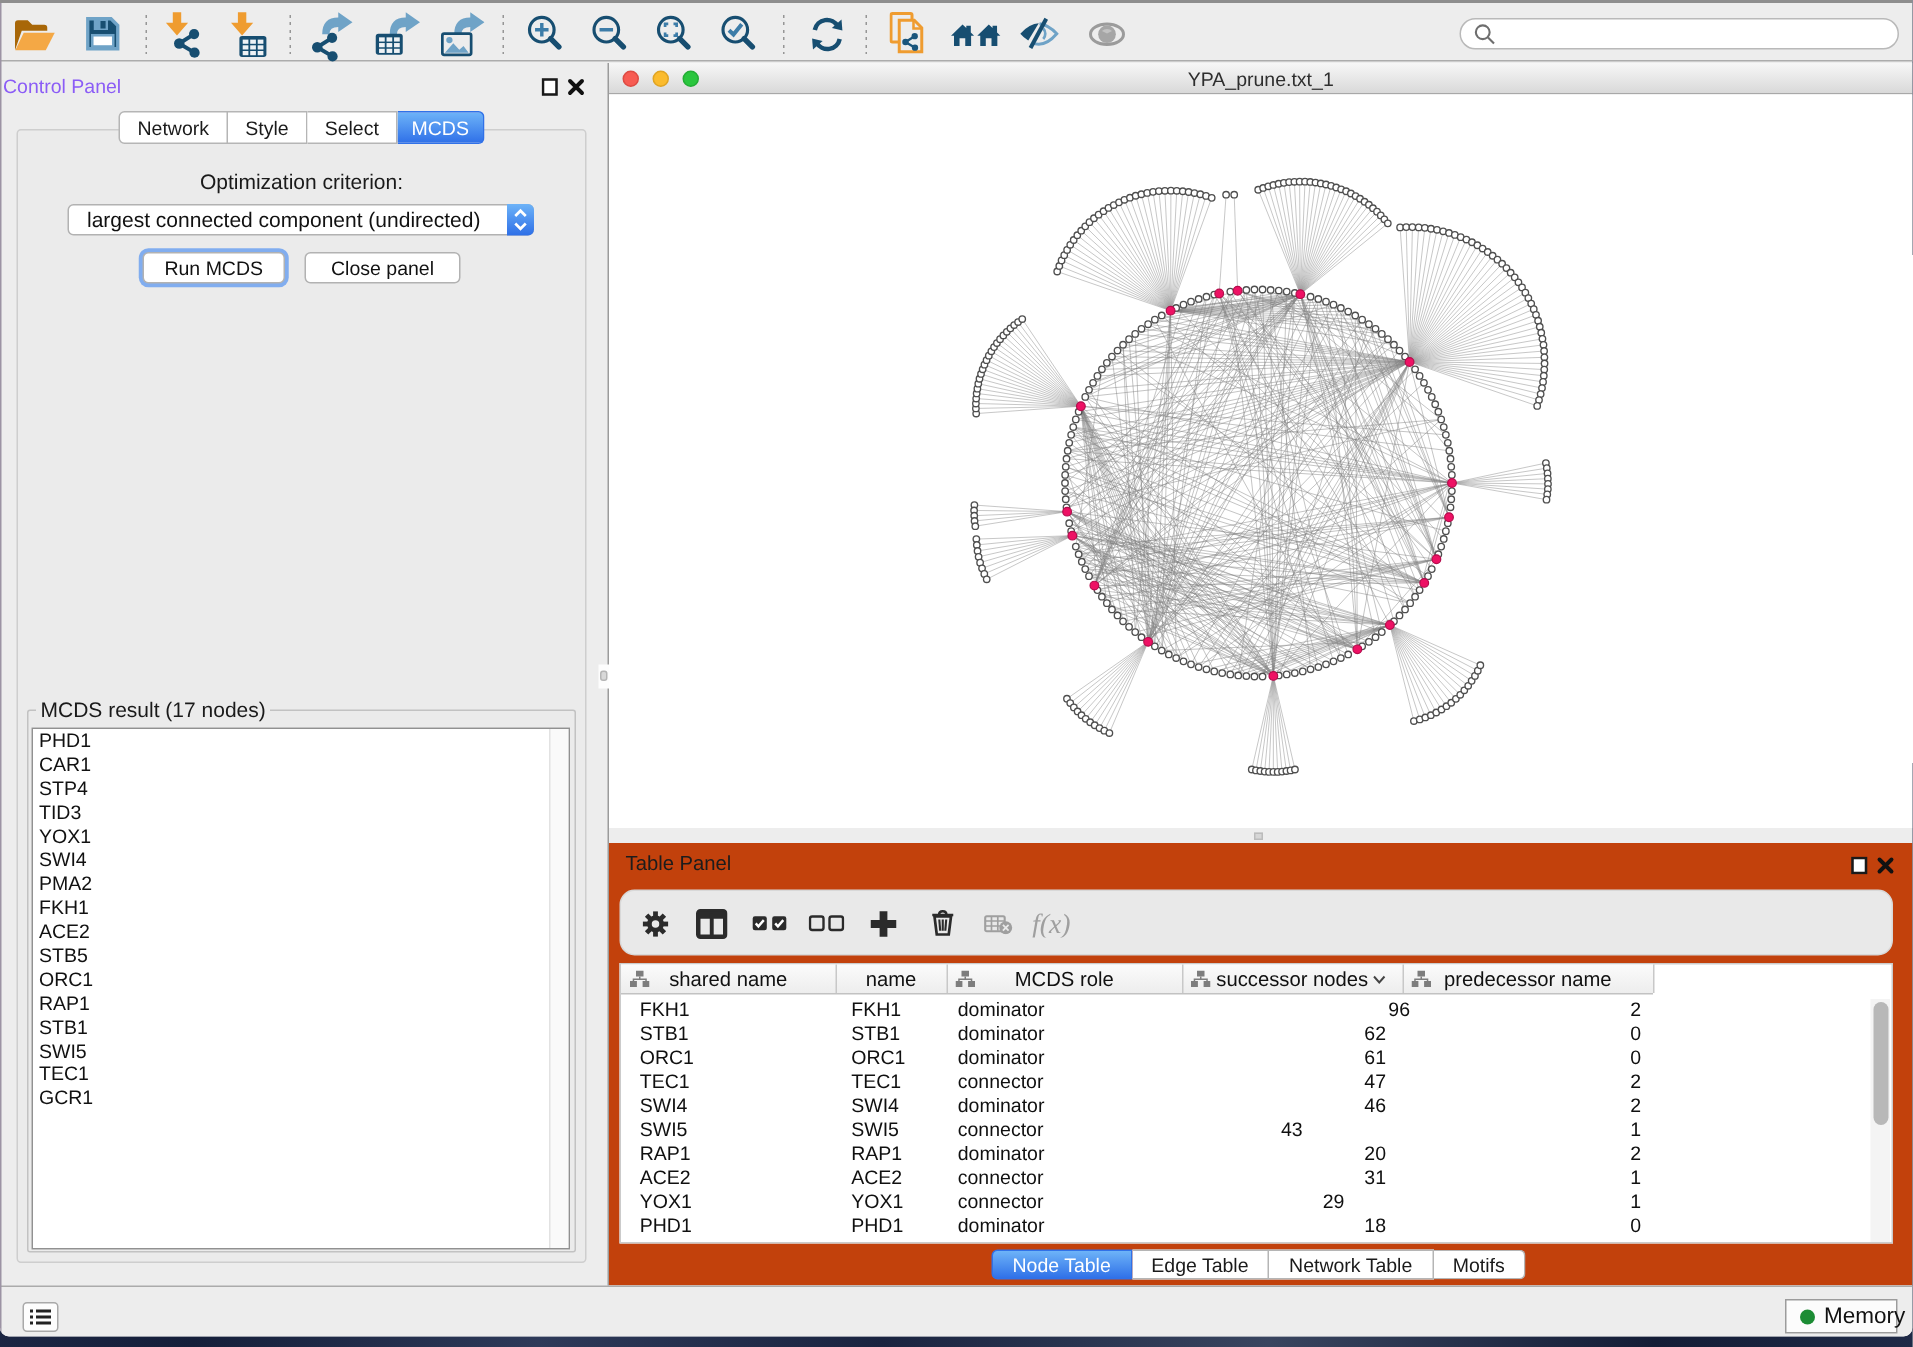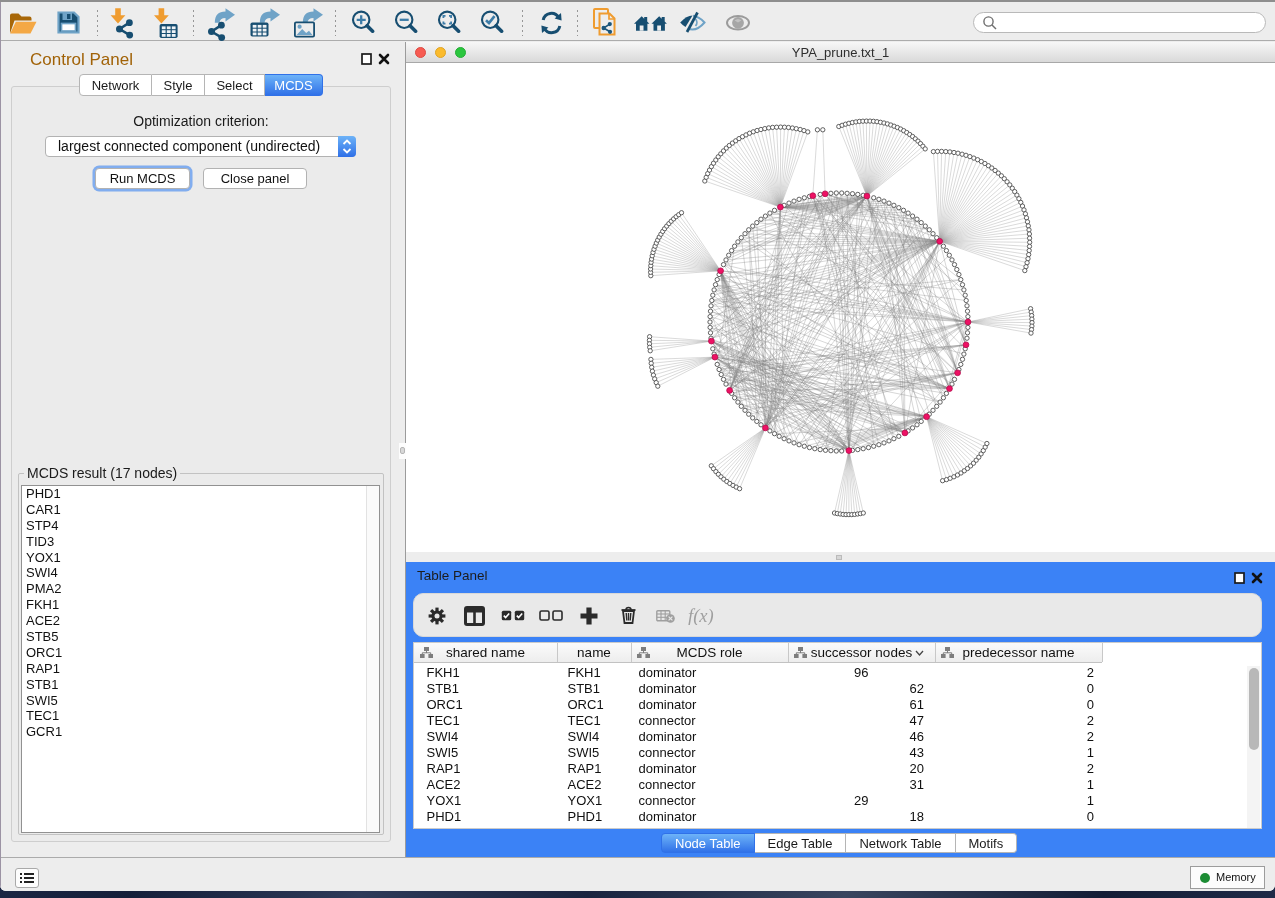--- a/index.html
+++ b/index.html
@@ -6,21 +6,21 @@
 #wall{position:absolute;left:0;top:0;width:1275px;height:898px;
  background:linear-gradient(100deg,#232e4e 0%,#151f3a 20%,#2e3a59 36%,#1a2440 52%,#39455f 70%,#141d36 88%,#1f2a47 100%)}
 #app{position:absolute;left:0;top:0;width:1275px;height:891px;background:#ededed;overflow:hidden;border-radius:0 0 6px 6px}
 #topline{position:absolute;left:0;top:0;width:1275px;height:2px;background:#8e8e8e}
 #toolbar{position:absolute;left:0;top:2px;width:1275px;height:39px;background:#ededed;border-bottom:1px solid #acacac}
 .sep{position:absolute;top:8px;height:26px;width:1px;
  background-image:repeating-linear-gradient(to bottom,#969696 0 2px,transparent 2px 5px)}
 #search{position:absolute;left:973px;top:10px;width:293px;height:21px;background:#fff;border:1px solid #b9b9b9;border-radius:11px}
 .ticon{position:absolute;top:7px}
 #lpanel{position:absolute;left:0;top:42px;width:405px;height:815px;background:#ededed}
-#cptitle{position:absolute;left:30px;top:8px;font-size:17px;color:#a16207}
+#cptitle{position:absolute;left:2px;top:8px;font-size:13px;color:#8b5cf6}
 .wicons{position:absolute;top:9px;width:30px;height:12px}
 #cpicons{left:361px}
 #tabrow{position:absolute;left:79px;top:32px;height:22px;display:flex;z-index:3}
 .tab{height:22px;border:1px solid #b5b5b5;border-left:none;background:#fff;font-size:13px;color:#1a1a1a;
  display:flex;align-items:center;justify-content:center;padding:0;box-sizing:border-box}
 .tab.first{border-left:1px solid #b5b5b5;border-radius:4px 0 0 4px}
 .tab.last{border-radius:0 4px 4px 0}
 .tab.sel{background:linear-gradient(#6db3f8,#3071e8);color:#fff;border-color:#3071e8}
 #tabpane{position:absolute;left:11px;top:44px;width:380px;height:756px;background:#ebebeb;border:1px solid #cecece;border-radius:3px}
 #optlabel{position:absolute;left:11px;top:71px;width:380px;text-align:center;font-size:14px;color:#1a1a1a}
@@ -39,21 +39,21 @@
 #mlist div{height:15.9px;line-height:15.9px;padding-left:4px;font-size:13px}
 #mlist #msb{position:absolute;right:0;top:0;width:13px;height:346px;background:#fafafa;border-left:1px solid #e2e2e2;padding:0}
 #vsplit{position:absolute;left:405px;top:42px;width:1px;height:815px;background:#9b9b9b;z-index:5}
 #netbar{position:absolute;left:406px;top:42px;width:869px;height:21px;
  background:linear-gradient(#f7f7f7,#d9d9d9);border-bottom:1px solid #a8a8a8}
 #nettitle{position:absolute;left:0;top:3px;width:100%;text-align:center;font-size:13px;color:#2e2e2e}
 .tl{position:absolute;top:5px;width:11px;height:11px;border-radius:50%}
 #netcanvas{position:absolute;left:406px;top:63px;width:869px;height:489px;background:#fff}
 #hsplit{position:absolute;left:406px;top:552px;width:869px;height:10px;background:#ededed}
 #hgrab{position:absolute;left:836px;top:555px;width:6px;height:5px;background:#d6d6d6;border:1px solid #bbb}
-#tpanel{position:absolute;left:406px;top:562px;width:869px;height:295px;background:#3b82f6}
+#tpanel{position:absolute;left:406px;top:562px;width:869px;height:295px;background:#c2410c}
 #tptitle{position:absolute;left:11px;top:6px;font-size:13.5px;color:#1c1c1c}
 #tpicons{left:828px}
 #tptools{position:absolute;left:7px;top:31px;width:849px;height:44px;background:#e9e9e9;border:1px solid #d8d8d8;border-radius:10px}
 #ttable{position:absolute;left:7px;top:80px;width:849px;height:187px;background:#fff;border:1px solid #cbcbcb}
 #thead{position:absolute;left:0;top:0;width:688px;height:20px;background:linear-gradient(#fbfbfb,#ededed);border-bottom:1px solid #c2c2c2}
 .th{position:absolute;top:0;height:19px;display:flex;align-items:center;justify-content:center;font-size:13.5px;color:#111}
 .th .cicon{width:13px;height:11px;position:absolute;left:6px;top:4px}
 .thb{position:absolute;top:0;width:1px;height:19px;background:#c8c8c8}
 .trow{position:absolute;left:0;height:16px;font-size:13px;color:#101010}
 .trow span{position:absolute;top:1px}
@@ -61,21 +61,21 @@
 #tsb div{position:absolute;left:1.5px;top:2px;width:10px;height:82px;background:#b8b8b8;border-radius:5px}
 #btabs{position:absolute;left:255px;top:271px;height:20px;display:flex}
 .btab{height:20px;border:1px solid #b5b5b5;border-left:none;background:#fff;font-size:13px;color:#1a1a1a;
  display:flex;align-items:center;justify-content:center;padding:0 13px}
 .btab.first{border-left:1px solid #b5b5b5;border-radius:4px 0 0 4px}
 .btab.last{border-radius:0 4px 4px 0}
 .btab.sel{background:linear-gradient(#6db3f8,#3071e8);color:#fff;border-color:#3071e8}
 #statusbar{position:absolute;left:0;top:857px;width:1275px;height:34px;background:#ededed;border-top:1px solid #ababab}
 #listbtn{position:absolute;left:15px;top:10px;width:24px;height:20px;background:#fdfdfd;border:1px solid #a9a9a9;border-radius:3px}
 #membtn{position:absolute;left:1190px;top:8px;width:75px;height:23px;background:#fcfcfc;border:1px solid #9c9c9c;
- font-size:11px;color:#111;line-height:21px}
+ font-size:15px;color:#111;line-height:21px}
 #membtn i{position:absolute;left:9px;top:6px;width:10px;height:10px;border-radius:50%;background:#1c8c34;font-style:normal}
 #membtn b{position:absolute;left:25px;font-weight:normal}
 </style></head>
 <body>
 <div id="wall"></div>
 <div id="app">
 <div id="topline"></div>
 <div style="position:absolute;left:0;top:2px;width:1px;height:888px;background:#9c93a4;z-index:9"></div>
 <div id="toolbar">
       <svg class="ticon" style="left:9px;top:9px;" width="28" height="34" viewBox="0 0 28 34">
@@ -769,21 +769,21 @@
 <div class="thb" style="left:143px"></div>
           <div class="thb" style="left:217px"></div>
           <div class="thb" style="left:374px"></div>
           <div class="thb" style="left:521px"></div>
           <div class="thb" style="left:688px"></div>
         </div>
     <div class="trow" style="top:21px;width:847px">
 <span style="left:12.5px">FKH1</span>
           <span style="left:153.5px">FKH1</span>
           <span style="left:224.5px">dominator</span>
-<span style="left:440px;width:70px;text-align:left">96</span>
+<span style="left:456px;width:70px;text-align:right">96</span>
           <span style="left:600px;width:80px;text-align:right">2</span>
         </div>
         <div class="trow" style="top:37px;width:847px">
 <span style="left:12.5px">STB1</span>
           <span style="left:153.5px">STB1</span>
           <span style="left:224.5px">dominator</span>
 <span style="left:440px;width:70px;text-align:right">62</span>
           <span style="left:600px;width:80px;text-align:right">0</span>
         </div>
         <div class="trow" style="top:53px;width:847px">
@@ -804,42 +804,42 @@
 <span style="left:12.5px">SWI4</span>
           <span style="left:153.5px">SWI4</span>
           <span style="left:224.5px">dominator</span>
 <span style="left:440px;width:70px;text-align:right">46</span>
           <span style="left:600px;width:80px;text-align:right">2</span>
         </div>
         <div class="trow" style="top:101px;width:847px">
 <span style="left:12.5px">SWI5</span>
           <span style="left:153.5px">SWI5</span>
           <span style="left:224.5px">connector</span>
-<span style="left:440px;width:70px;text-align:right">43</span>
+<span style="left:440px;width:70px;text-align:left">43</span>
           <span style="left:600px;width:80px;text-align:right">1</span>
         </div>
         <div class="trow" style="top:117px;width:847px">
 <span style="left:12.5px">RAP1</span>
           <span style="left:153.5px">RAP1</span>
           <span style="left:224.5px">dominator</span>
 <span style="left:440px;width:70px;text-align:right">20</span>
           <span style="left:600px;width:80px;text-align:right">2</span>
         </div>
         <div class="trow" style="top:133px;width:847px">
 <span style="left:12.5px">ACE2</span>
           <span style="left:153.5px">ACE2</span>
           <span style="left:224.5px">connector</span>
 <span style="left:440px;width:70px;text-align:right">31</span>
           <span style="left:600px;width:80px;text-align:right">1</span>
         </div>
         <div class="trow" style="top:149px;width:847px">
 <span style="left:12.5px">YOX1</span>
           <span style="left:153.5px">YOX1</span>
           <span style="left:224.5px">connector</span>
-<span style="left:440px;width:70px;text-align:left">29</span>
+<span style="left:440px;width:70px;text-align:center">29</span>
           <span style="left:600px;width:80px;text-align:right">1</span>
         </div>
         <div class="trow" style="top:165px;width:847px">
 <span style="left:12.5px">PHD1</span>
           <span style="left:153.5px">PHD1</span>
           <span style="left:224.5px">dominator</span>
 <span style="left:440px;width:70px;text-align:right">18</span>
           <span style="left:600px;width:80px;text-align:right">0</span>
         </div>
     <div id="tsb">

